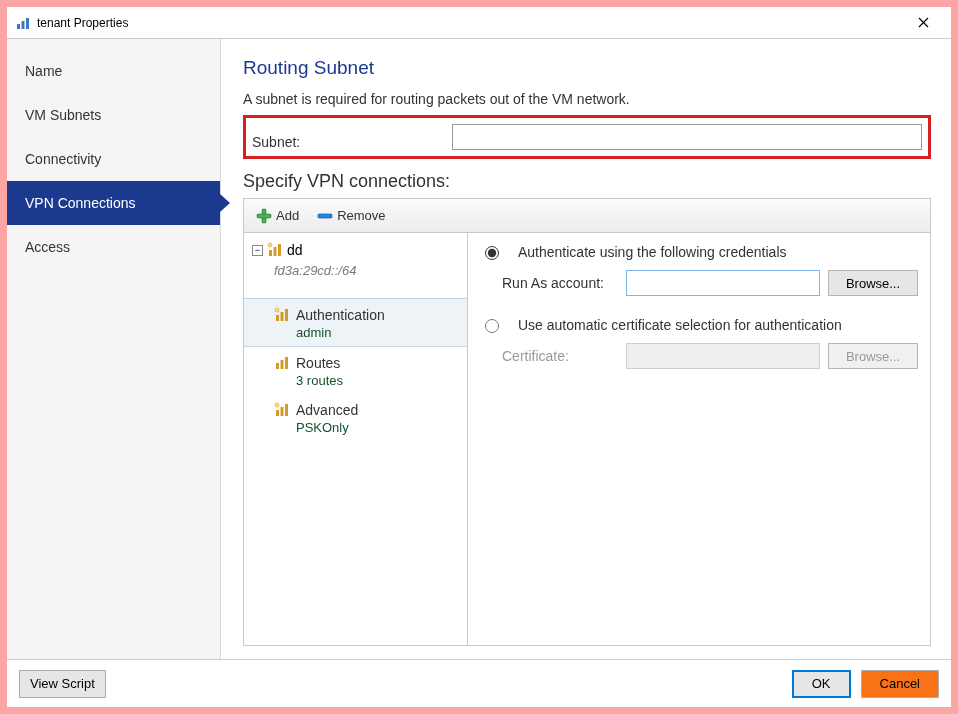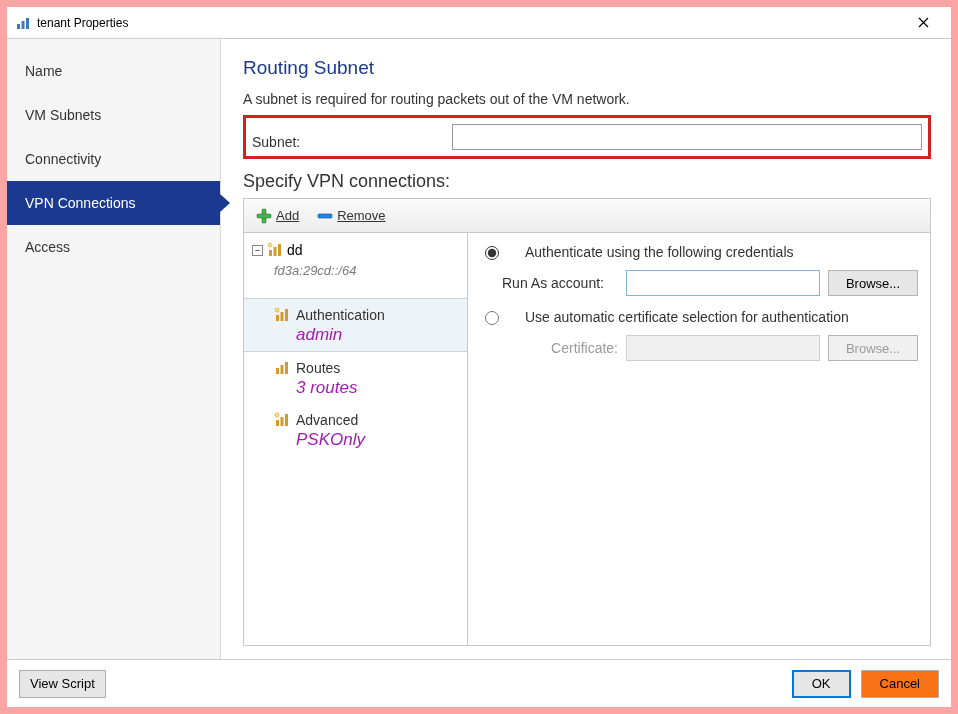--- a/index.html
+++ b/index.html
@@ -20,39 +20,39 @@
   }
   .main { flex:1; padding:18px 20px 10px 22px; overflow:auto; }
   .heading { font-size:19px; color:#1b3a8f; margin-bottom:12px; }
   .desc { font-size:14px; color:#333; margin-bottom:8px; }
   .subnet-row { display:flex; align-items:flex-end; padding:6px 6px; border:3px solid #d82020; margin-bottom:12px; }
   .subnet-row label { width:200px; font-size:14px; color:#333; }
   .subnet-row input { flex:1; height:26px; border:1px solid #999; padding:2px 4px; font-size:13px; }
   .specify { font-size:18px; color:#333; margin-bottom:6px; }
   .vpn-panel { border:1px solid #c8c8c8; height:448px; display:flex; flex-direction:column; }
   .toolbar { height:34px; display:flex; align-items:center; background:linear-gradient(#fbfbfb,#ececec); border-bottom:1px solid #c8c8c8; padding:0 6px; gap:6px; }
-  .tool-btn { display:flex; align-items:center; gap:4px; padding:3px 6px; font-size:13px; color:#333; cursor:pointer;text-decoration:underline; }
+  .tool-btn { display:flex; align-items:center; gap:4px; padding:3px 6px; font-size:13px; color:#333; cursor:pointer; }
   .add-icon { width:16px; height:16px; }
   .remove-icon { width:16px; height:16px; }
   .vpn-body { flex:1; display:flex; }
   .tree { width:224px; border-right:1px solid #c8c8c8; padding:6px 0; font-size:14px; }
   .tree-row { display:flex; align-items:center; padding:3px 8px; gap:4px; }
   .tree-row .expander { width:11px; height:11px; border:1px solid #888; display:flex; align-items:center; justify-content:center; font-size:9px; line-height:1; cursor:pointer; background:#fff; color:#000;}
   .tree-row .node-icon { width:16px; height:16px; display:inline-flex; align-items:center; justify-content:center; }
   .tree-sub { padding:2px 8px 20px 30px; font-size:13px; color:#7a7a7a; font-style:italic; }
   .tree-child { padding:8px 0 2px 30px; }
   .tree-child.selected { background:#eef3f8; border-top:1px solid #c8d4e2; border-bottom:1px solid #c8d4e2; }
   .tree-child .child-row { display:flex; align-items:center; gap:6px; font-size:14px; color:#333; }
-  .tree-child .child-sub { font-size:17px; color:#a21caf; font-style:italic; padding-left:22px; padding-top:2px; padding-bottom:4px;}
+  .tree-child .child-sub { font-size:13px; color:#14532d; padding-left:22px; padding-top:2px; padding-bottom:4px;}
   .details { flex:1; padding:10px 12px; }
-  .radio-row { display:flex; align-items:center; gap:23px; font-size:14px; color:#333; margin-bottom:10px; }
+  .radio-row { display:flex; align-items:center; gap:16px; font-size:14px; color:#333; margin-bottom:10px; }
   .radio-row input[type=radio]{ width:14px; height:14px; accent-color:#333; }
-  .field-row { display:flex; align-items:center; gap:8px; padding-left:22px; margin-bottom:12px; }
+  .field-row { display:flex; align-items:center; gap:8px; padding-left:22px; margin-bottom:20px; }
   .field-row label { width:116px; font-size:14px; color:#333; }
-  .field-row.disabled label { color:#9a9a9a;text-align:right; }
+  .field-row.disabled label { color:#9a9a9a; }
   .field-row input[type=text]{ flex:1; height:26px; border:1px solid #7eb4ea; background:#fff; padding:2px 4px; font-size:13px; }
   .field-row input[type=text]:disabled { border-color:#cfcfcf; background:#efefef; color:#999;}
   .field-row button { width:90px; height:26px; font-size:13px; background:#e6e6e6; border:1px solid #b5b5b5; cursor:pointer; }
   .field-row button:disabled { color:#9a9a9a; background:#f0f0f0; cursor:default; }
   .footer { height:48px; border-top:1px solid #ccc; display:flex; align-items:center; padding:0 12px; gap:10px; background:#fff; }
   .footer .spacer { flex:1; }
   .btn { height:28px; padding:0 18px; font-size:13px; background:#f97316; border:1px solid #adadad; cursor:pointer; }
   .btn.primary { background:#e6e6e6; border:2px solid #0078d7; }
   .view-script { height:28px; padding:0 10px; font-size:13px; background:#e6e6e6; border:1px solid #adadad; cursor:pointer; }
   svg { display:block; }

